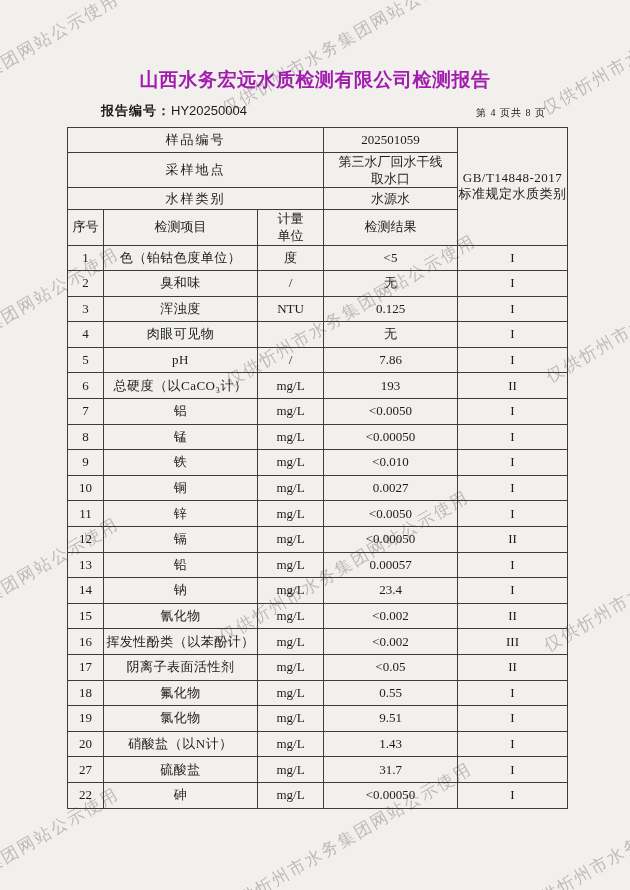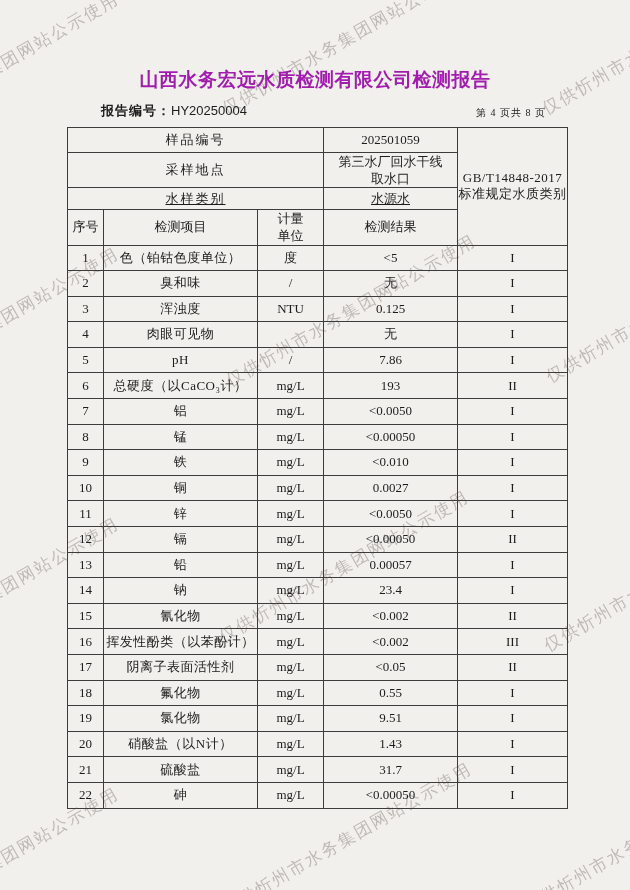--- a/index.html
+++ b/index.html
@@ -31,21 +31,21 @@
   table.report{
     position:absolute;left:67px;top:127px;width:501px;
     border-collapse:collapse;table-layout:fixed;
   }
   table.report td{
     border:1px solid #3c3c3c;
     font-size:13px;text-align:center;vertical-align:middle;
     padding:0;line-height:1.25;overflow:hidden;
   }
   .lblcell{letter-spacing:2px;}
-  .r-a{height:25px;} .r-b{height:33px;} .r-c{height:22px;text-decoration:underline;} .r-d{height:30px;}
+  .r-a{height:25px;} .r-b{height:33px;} .r-c{height:22px;} .r-d{height:30px;}
   #rows tr{height:25.6px;}
   .c-item{text-align:left;padding-left:9px;letter-spacing:.5px;}
   .c-no{font-family:"Liberation Serif",serif;}
   .c-grade{font-size:14px;font-family:"Liberation Serif",serif;}
   .std-cell{font-size:13px;line-height:19px;letter-spacing:.5px;}
   .two-line{line-height:17px;display:inline-block;}
 </style>
 </head>
 <body>
 
@@ -251,21 +251,21 @@
       <td class="c-grade">I</td>
     </tr>
         <tr>
       <td class="c-no">20</td>
       <td class="c-item">硝酸盐（以N计）</td>
       <td class="c-unit">mg/L</td>
       <td class="c-result">1.43</td>
       <td class="c-grade">I</td>
     </tr>
         <tr>
-      <td class="c-no">21</td>
+      <td class="c-no">27</td>
       <td class="c-item">硫酸盐</td>
       <td class="c-unit">mg/L</td>
       <td class="c-result">31.7</td>
       <td class="c-grade">I</td>
     </tr>
         <tr>
       <td class="c-no">22</td>
       <td class="c-item">砷</td>
       <td class="c-unit">mg/L</td>
       <td class="c-result">&lt;0.00050</td>

